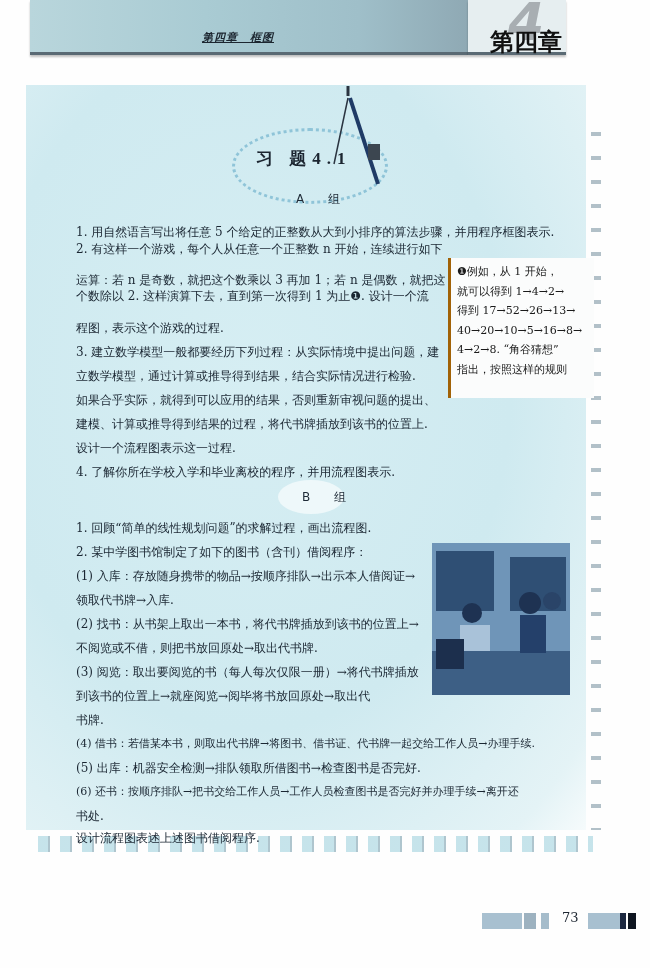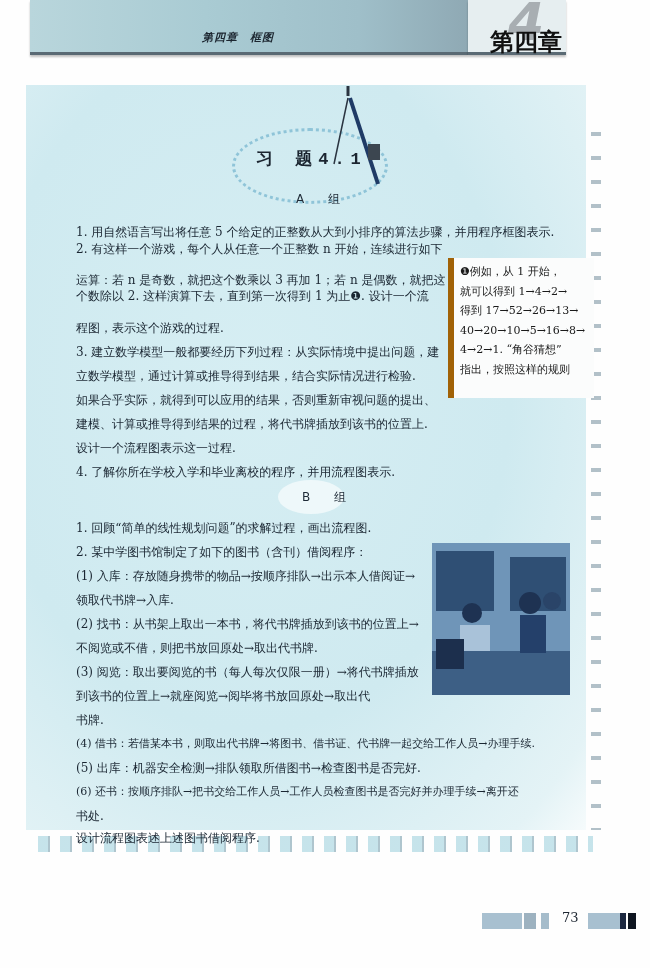--- a/index.html
+++ b/index.html
@@ -2,45 +2,45 @@
 <html><head>
 <meta charset="utf-8">
 <style>
   html, body { margin:0; padding:0; }
   body { width:650px; height:968px; background:#fefefe; position:relative; overflow:hidden;
          font-family:"DejaVu Serif", "Liberation Serif", serif; color:#1e2a36; }
   .header { position:absolute; left:30px; top:0; width:438px; height:52px;
             background:linear-gradient(90deg,#b9d6dc 0%,#a9cbd3 40%,#9fbfc9 75%,#8fa9b4 100%);
             border-bottom:3px solid #5a6a74; box-shadow:0 2px 2px rgba(0,0,0,.25); }
   .header .running { position:absolute; left:172px; top:30px; font-size:11px; font-style:italic;
-            font-weight:bold; color:#1c2630; letter-spacing:1px; font-family:"DejaVu Sans", sans-serif; }
+            font-weight:bold; color:#1c2630; letter-spacing:1px; font-family:"DejaVu Sans", sans-serif;text-decoration:underline; }
   .header-right { position:absolute; left:468px; top:0; width:98px; height:52px; background:#e6eef0;
             border-bottom:3px solid #5a6a74; box-shadow:0 2px 2px rgba(0,0,0,.25); }
   .header-right .bignum { position:absolute; left:40px; top:-8px; font-size:52px; font-weight:bold;
             color:#a8aeb2; font-style:italic; font-family:"DejaVu Sans", sans-serif; }
   .header-right .chap { position:absolute; left:22px; top:26px; font-size:24px; font-weight:bold;
             color:#111; font-family:"DejaVu Sans", sans-serif; }
   .panel { position:absolute; left:26px; top:85px; width:560px; height:745px;
            background:radial-gradient(ellipse at 40% 40%, #d6eef3 0%, #cfeaf0 55%, #e4f3f6 90%, #f6fbfc 100%); }
   .right-ruler { position:absolute; left:591px; top:120px; width:10px; height:710px;
            background:repeating-linear-gradient(180deg, transparent 0 12px, #9fb1bb 12px 16px, transparent 16px 24px); opacity:.8; }
   .bottom-ruler { position:absolute; left:38px; top:836px; width:555px; height:16px;
            background:repeating-linear-gradient(90deg, #b8dde6 0 10px, #9bb7c2 10px 12px, transparent 12px 22px); opacity:.8; }
   .title-ellipse { position:absolute; left:232px; top:128px; width:150px; height:70px; border-radius:50%;
            border:3px dotted #8fc4d8; }
   .ex-title { position:absolute; left:256px; top:147px; font-size:17px; font-weight:bold; letter-spacing:6px;
-           font-family:Liberation Mono, monospace; color:#1b2530; }
+           font-family:Liberation Serif, serif; color:#1b2530; }
   .compass { position:absolute; left:330px; top:84px; width:60px; height:105px; }
   .group-label { position:absolute; font-size:12px; font-family:"DejaVu Sans", sans-serif; letter-spacing:10px; }
   .group-a { left:296px; top:191px;text-align:right; }
   .group-b-bubble { position:absolute; left:278px; top:480px; width:66px; height:34px; border-radius:50%; background:#eef8fa; }
   .group-b { left:302px; top:489px; }
   .line { position:absolute; font-size:12px; line-height:16px; white-space:nowrap; color:#1a2632;margin-left:24px; }
   .note { position:absolute; left:448px; top:258px; width:146px; height:140px; background:#fbfcfc;
-          border-left:6px solid #a16207; font-size:11px; line-height:19.5px; padding:4px 6px; box-sizing:border-box;
+          border-left:3px solid #a16207; font-size:11px; line-height:19.5px; padding:4px 6px; box-sizing:border-box;
           color:#1a1a1a; }
   .note .l { white-space:nowrap; }
   .illus { position:absolute; left:432px; top:543px; width:138px; height:152px; background:#5b84a8; overflow:hidden; }
   .footer-bar { position:absolute; top:913px; height:16px; background:#a8c0d0; }
   .page-num { position:absolute; left:562px; top:910px; font-size:13px; color:#1c2530; }
 </style>
 </head>
 <body>
 
 <div class="header">
@@ -78,21 +78,21 @@
   <div class="line" style="left:52px;top:416px">     建模、计算或推导得到结果的过程，将代书牌插放到该书的位置上.</div>
   <div class="line" style="left:52px;top:440px">     设计一个流程图表示这一过程.</div>
   <div class="line" style="left:52px;top:464px">4.  了解你所在学校入学和毕业离校的程序，并用流程图表示.</div>
 </div>
 
 <div class="note">
   <div class="l">❶例如，从 1 开始，</div>
   <div class="l">就可以得到 1→4→2→</div>
   <div class="l">得到 17→52→26→13→</div>
   <div class="l">40→20→10→5→16→8→</div>
-  <div class="l">4→2→1. “角谷猜想”</div>
+  <div class="l">4→2→8. “角谷猜想”</div>
   <div class="l">指出，按照这样的规则</div>
 </div>
 
 <div class="group-b-bubble"></div>
 <div class="group-label group-b">B 组</div>
 
 <div>
   <div class="line" style="left:52px;top:520px">1.  回顾“简单的线性规划问题”的求解过程，画出流程图.</div>
   <div class="line" style="left:52px;top:544px">2.  某中学图书馆制定了如下的图书（含刊）借阅程序：</div>
   <div class="line" style="left:52px;top:568px">     (1) 入库：存放随身携带的物品→按顺序排队→出示本人借阅证→</div>

